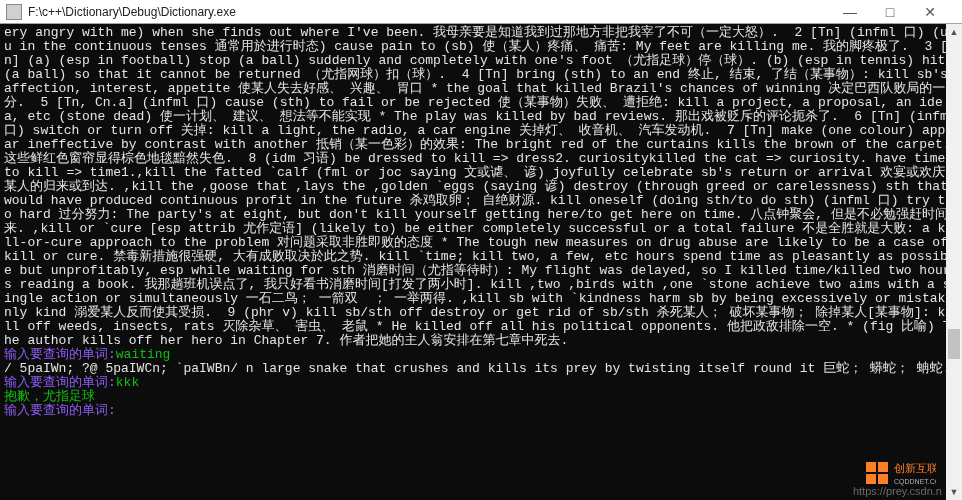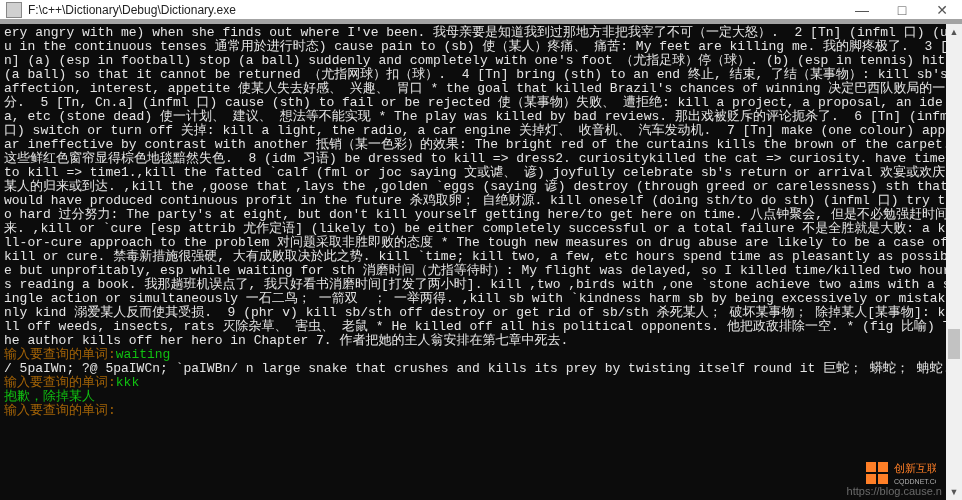--- a/index.html
+++ b/index.html
@@ -18,25 +18,25 @@
     display: flex;
     flex-direction: column;
     box-sizing: border-box;
   }
   .titlebar {
     height: 24px;
     background: #ffffff;
     display: flex;
     align-items: center;
     justify-content: space-between;
-    border-bottom: 5px solid #a3a3a3;
+    border-bottom: 1px solid #a3a3a3;
     font-family: 'Segoe UI', Tahoma, sans-serif;
     font-size: 12px;
     color: #222;
-    padding: 0 0 0 6px;
+    padding: 0 12px 0 6px;
     box-sizing: border-box;
   }
   .title-left {
     display: flex;
     align-items: center;
     gap: 6px;
   }
   .app-icon {
     width: 14px;
     height: 14px;
@@ -98,21 +98,21 @@
     background:#f0f0f0;
   }
   .scroll-thumb {
     position:absolute;
     left:2px; right:2px;
     top: 65%;
     height: 30px;
     background:#c2c2c2;
   }
   .scroll-arrow.bottom { position:absolute; bottom:0; }
-  .red { color: #a16207; }
+  .red { color: #8b5cf6; }
   .green { color: #10c010; }
   .watermark {
     position:absolute;
     right:20px;
     bottom:3px;
     color:#6b6b6b;
     font-size:11px;
     display:flex;
     align-items:center;
     gap:6px;
@@ -139,21 +139,21 @@
       <div class="win-btn">—</div>
       <div class="win-btn">□</div>
       <div class="win-btn close-btn">✕</div>
     </div>
   </div>
 
   <div class="console"><span>ery angry with me) when she finds out where I've been. 我母亲要是知道我到过那地方非把我宰了不可（一定大怒）.  2 [Tn] (infml 口) (usu in the continuous tenses 通常用於进行时态) cause pain to (sb) 使（某人）疼痛、 痛苦: My feet are killing me. 我的脚疼极了.  3 [Tn] (a) (esp in football) stop (a ball) suddenly and completely with one's foot （尤指足球）停（球）. (b) (esp in tennis) hit (a ball) so that it cannot be returned （尤指网球）扣（球）.  4 [Tn] bring (sth) to an end 终止, 结束, 了结（某事物）: kill sb's affection, interest, appetite 使某人失去好感、 兴趣、 胃口 * the goal that killed Brazil's chances of winning 决定巴西队败局的一分.  5 [Tn, Cn.a] (infml 口) cause (sth) to fail or be rejected 使（某事物）失败、 遭拒绝: kill a project, a proposal, an idea, etc (stone dead) 使一计划、 建议、 想法等不能实现 * The play was killed by bad reviews. 那出戏被贬斥的评论扼杀了.  6 [Tn] (infml 口) switch or turn off 关掉: kill a light, the radio, a car engine 关掉灯、 收音机、 汽车发动机.  7 [Tn] make (one colour) appear ineffective by contrast with another 抵销（某一色彩）的效果: The bright red of the curtains kills the brown of the carpet. 这些鲜红色窗帘显得棕色地毯黯然失色.  8 (idm 习语) be dressed to kill =&gt; dress2. curiositykilled the cat =&gt; curiosity. have time to kill =&gt; time1.,kill the fatted `calf (fml or joc saying 文或谑、 谚) joyfully celebrate sb's return or arrival 欢宴或欢庆某人的归来或到达. ,kill the ,goose that ,lays the ,golden `eggs (saying 谚) destroy (through greed or carelessness) sth that would have produced continuous profit in the future 杀鸡取卵； 自绝财源. kill oneself (doing sth/to do sth) (infml 口) try too hard 过分努力: The party's at eight, but don't kill yourself getting here/to get here on time. 八点钟聚会, 但是不必勉强赶时间来. ,kill or `cure [esp attrib 尤作定语] (likely to) be either completely successful or a total failure 不是全胜就是大败: a kill-or-cure approach to the problem 对问题采取非胜即败的态度 * The tough new measures on drug abuse are likely to be a case of kill or cure. 禁毒新措施很强硬, 大有成败取决於此之势. kill `time; kill two, a few, etc hours spend time as pleasantly as possible but unprofitably, esp while waiting for sth 消磨时间（尤指等待时）: My flight was delayed, so I killed time/killed two hours reading a book. 我那趟班机误点了, 我只好看书消磨时间[打发了两小时]. kill ,two ,birds with ,one `stone achieve two aims with a single action or simultaneously 一石二鸟； 一箭双  ； 一举两得. ,kill sb with `kindness harm sb by being excessively or mistakenly kind 溺爱某人反而使其受损.  9 (phr v) kill sb/sth off destroy or get rid of sb/sth 杀死某人； 破坏某事物； 除掉某人[某事物]: kill off weeds, insects, rats 灭除杂草、 害虫、 老鼠 * He killed off all his political opponents. 他把政敌排除一空. * (fig 比喻) The author kills off her hero in Chapter 7. 作者把她的主人翁安排在第七章中死去.</span>
 <span class="red">输入要查询的单词:</span><span class="green">waiting</span>
 <span>/ 5paIWn; ?@ 5paIWCn; `paIWBn/ n large snake that crushes and kills its prey by twisting itself round it 巨蛇； 蟒蛇； 蚺蛇.</span>
 <span class="red">输入要查询的单词:</span><span class="green">kkk</span>
-<span class="green">抱歉，除掉某人</span>
+<span class="green">抱歉，尤指足球</span>
 <span class="red">输入要查询的单词:</span><span class="green"></span></div>
 
   <div class="scrollbar">
     <div class="scroll-arrow">▲</div>
     <div class="scroll-track">
       <div class="scroll-thumb"></div>
     </div>
     <div class="scroll-arrow bottom">▼</div>
   </div>
 
@@ -162,16 +162,16 @@
       <rect x="0" y="2" width="10" height="10" fill="#ff7f27"></rect>
       <rect x="12" y="2" width="10" height="10" fill="#ff7f27"></rect>
       <rect x="0" y="14" width="10" height="10" fill="#ff7f27"></rect>
       <rect x="12" y="14" width="10" height="10" fill="#ff7f27"></rect>
       <text x="28" y="12" font-size="11" fill="#ff7f27" font-family="SimHei,Arial">创新互联</text>
       <text x="28" y="24" font-size="7" fill="#b0b0b0" font-family="Arial">CQDDNET.COM</text>
     </svg>
   </div>
 
   <div class="watermark">
-    <span>https://blog.cause.n</span>
+    <span>https://prey.csdn.n</span>
   </div>
 
 </div>
 
 </body></html>

